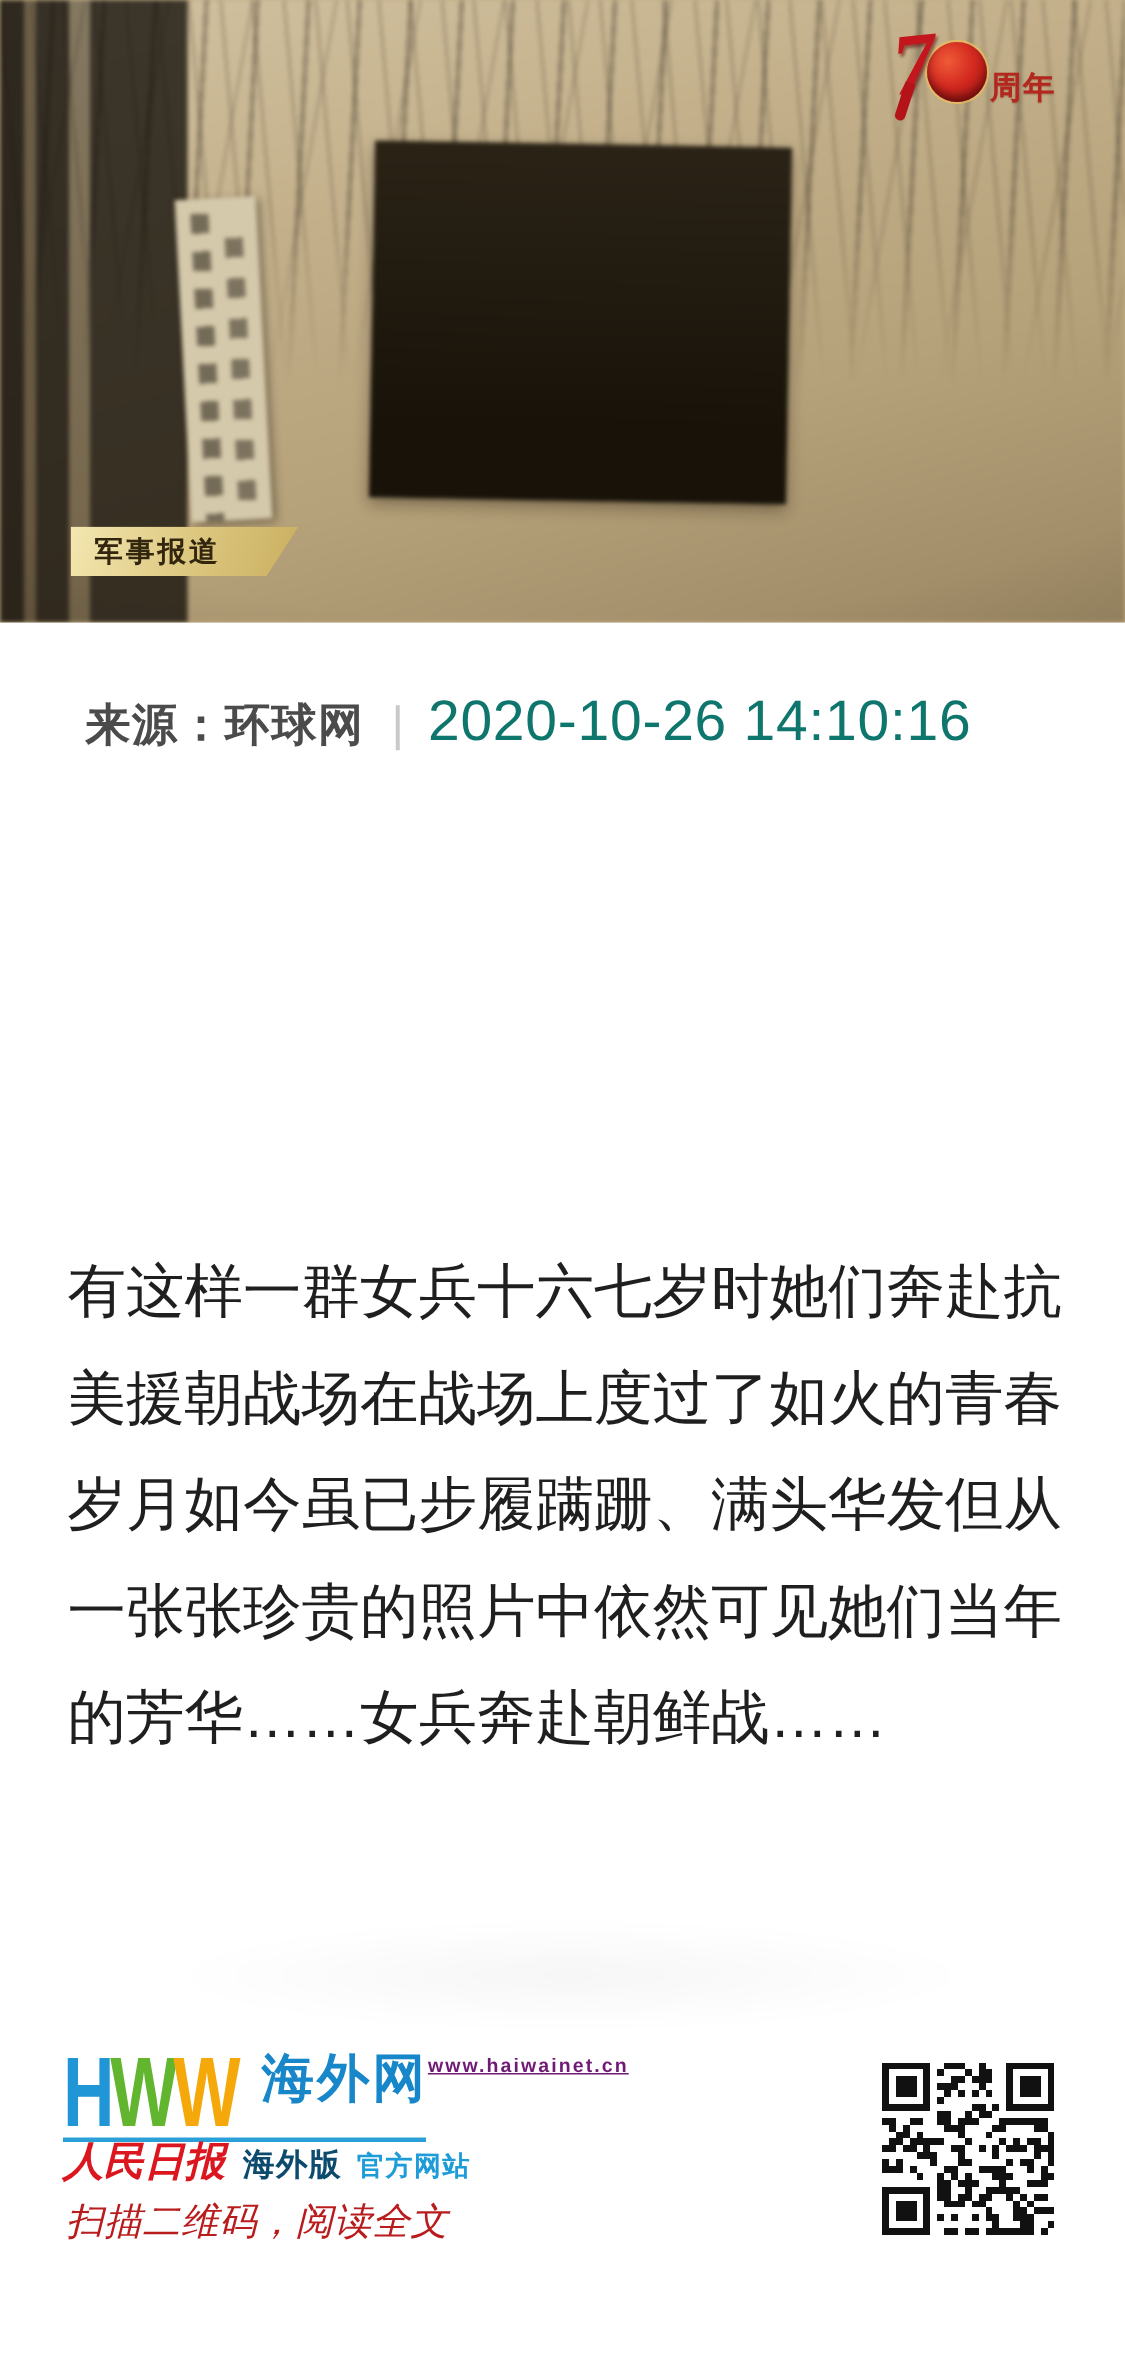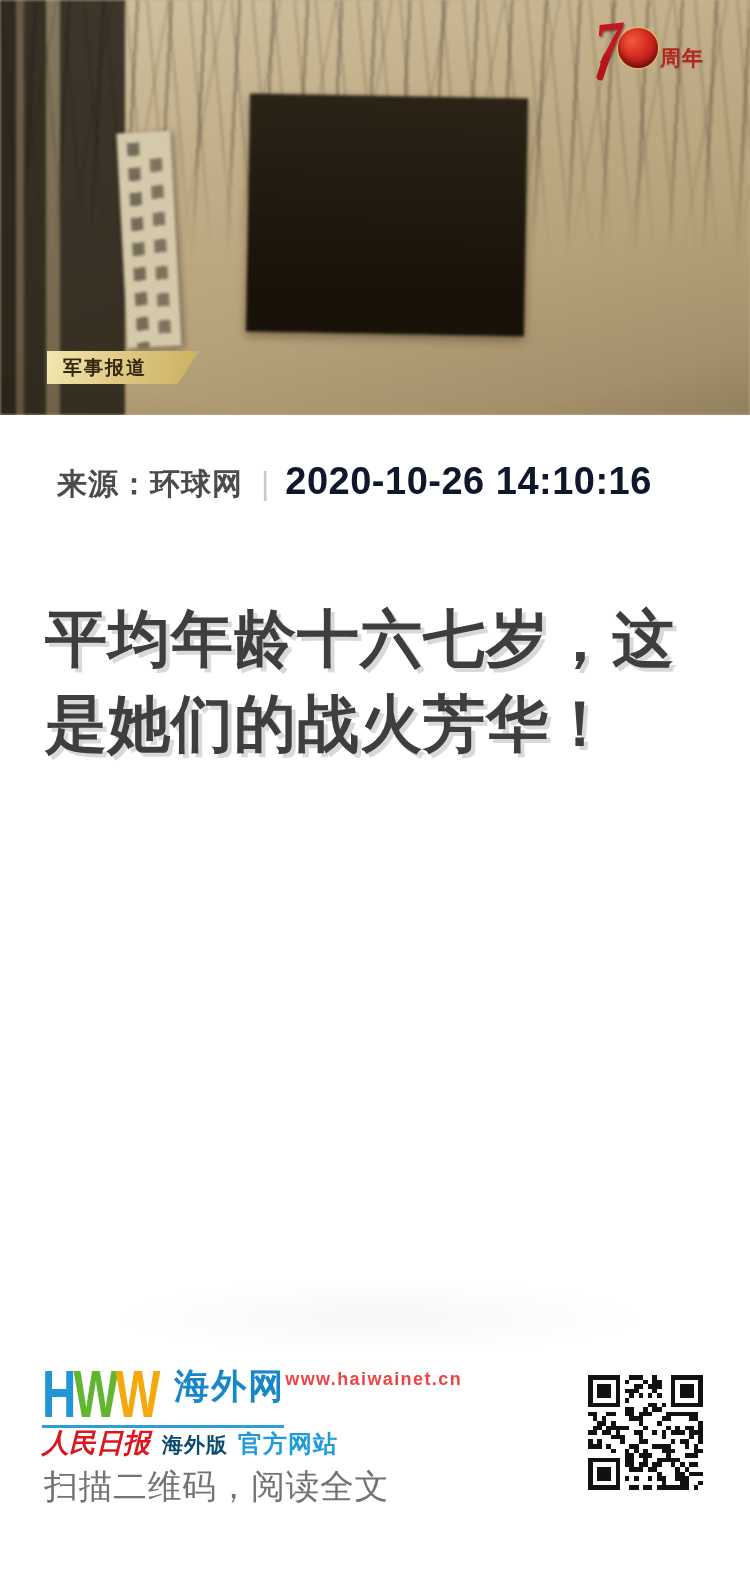--- a/index.html
+++ b/index.html
@@ -70,50 +70,50 @@
   .badge{position:absolute;left:47px;top:351px;width:152px;height:33px;
     background:linear-gradient(105deg,#f3e7b0 0%,#dcc67e 55%,#c9af60 100%);
     clip-path:polygon(0 0,100% 0,86% 100%,0 100%);
     display:flex;align-items:center;box-shadow:0 1px 2px rgba(0,0,0,.35);}
   .badge span{font-size:19px;font-weight:bold;color:#33260f;letter-spacing:2px;padding-left:16px;}
 
   
   .meta{position:absolute;left:57px;top:460px;display:flex;align-items:baseline;}
   .src{font-size:30px;font-weight:bold;color:#4b4b4b;letter-spacing:1px;}
   .sep{font-size:32px;color:#c9c9c9;font-weight:300;margin:0 16px 0 18px;}
-  .date{font-size:38px;color:#0f172a;font-weight:700;letter-spacing:.5px;}
+  .date{font-size:38px;color:#0f766e;font-weight:400;letter-spacing:.5px;}
 
   
   .title{position:absolute;left:45px;top:596px;width:668px;margin:0;
     font-size:62px;line-height:85px;font-weight:bold;color:#3e3e3e;letter-spacing:1px;
     text-shadow:4px 4px 0 rgba(185,185,185,.55);}
   .bodytext{position:absolute;left:45px;top:826px;width:670px;margin:0;
     font-size:39px;line-height:71px;font-weight:300;color:#1f1f1f;letter-spacing:0;}
 
   .soft-band{position:absolute;left:110px;top:1282px;width:540px;height:70px;
     background:radial-gradient(closest-side, rgba(0,0,0,.035), rgba(0,0,0,0));filter:blur(6px);}
 
   
   .flogo{position:absolute;left:42px;top:1368px;}
   .lrow1{display:flex;align-items:flex-start;}
   .hww{font-size:66px;line-height:52px;font-weight:bold;letter-spacing:-4px;
     transform:scaleX(.72);transform-origin:left top;white-space:nowrap;}
   .siteblock{margin-left:-28px;display:flex;flex-direction:row;align-items:flex-start;}
   .sitename{font-size:35px;font-weight:bold;color:#1787c9;letter-spacing:2px;line-height:36px;}
-  .siteurl{font-size:18px;font-weight:bold;color:#ef4444;letter-spacing:1.4px;margin-top:1px;}
+  .siteurl{font-size:13px;font-weight:bold;color:#701a75;letter-spacing:1.4px;margin-top:1px;text-decoration:underline;}
   .blueline{width:242px;height:3px;background:#2a9fd8;margin-top:5px;}
   .lrow2{display:flex;align-items:baseline;margin-top:0;}
   .paper{font-family:"Liberation Serif",serif;font-style:italic;font-weight:bold;
     font-size:27px;color:#dc161f;letter-spacing:0px;line-height:26px;}
   .tagline{font-size:21px;font-weight:bold;color:#0c4a6e;margin-left:12px;letter-spacing:1px;}
-  .tagline2{font-size:24px;font-weight:bold;color:#1e9cd7;margin-left:10px;letter-spacing:1px;}
+  .tagline2{font-size:18px;font-weight:bold;color:#1e9cd7;margin-left:10px;letter-spacing:1px;}
 
   .qr{position:absolute;left:588px;top:1375px;width:115px;height:115px;background:#fff;}
   .qr svg{width:100%;height:100%;display:block;}
-  .qr-caption{position:absolute;left:44px;top:1464px;font-size:34px;color:#737373;letter-spacing:.5px;}
+  .qr-caption{position:absolute;left:44px;top:1464px;font-size:25px;color:#b91c1c;letter-spacing:.5px;font-style:italic;}
 </style>
 </head>
 <body>
 
 <div class="page">
 
   <div class="hero">
     <div class="photo-art">
       <div class="h-base"></div>
       <div class="h-trees"></div>
@@ -132,21 +132,21 @@
       <span>军事报道</span>
     </div>
   </div>
 
   <div class="meta">
     <span class="src">来源：环球网</span>
     <span class="sep">|</span>
     <span class="date">2020-10-26 14:10:16</span>
   </div>
 
-  <h1 class="title">平均年龄十六七岁，这是她们的战火芳华！</h1>
+  <p class="bodytext">有这样一群女兵十六七岁时她们奔赴抗美援朝战场在战场上度过了如火的青春岁月如今虽已步履蹒跚、满头华发但从一张张珍贵的照片中依然可见她们当年的芳华……女兵奔赴朝鲜战……</p>
 
   <div class="soft-band"></div>
 
   <div class="flogo">
     <div class="lrow1">
       <div class="hww"><span style="color: rgb(33, 150, 214);">H</span><span style="color: rgb(98, 182, 47);">W</span><span style="color: rgb(245, 168, 10);">W</span></div>
       <div class="siteblock">
         <span class="sitename">海外网</span>
         <span class="siteurl">www.haiwainet.cn</span>
       </div>

